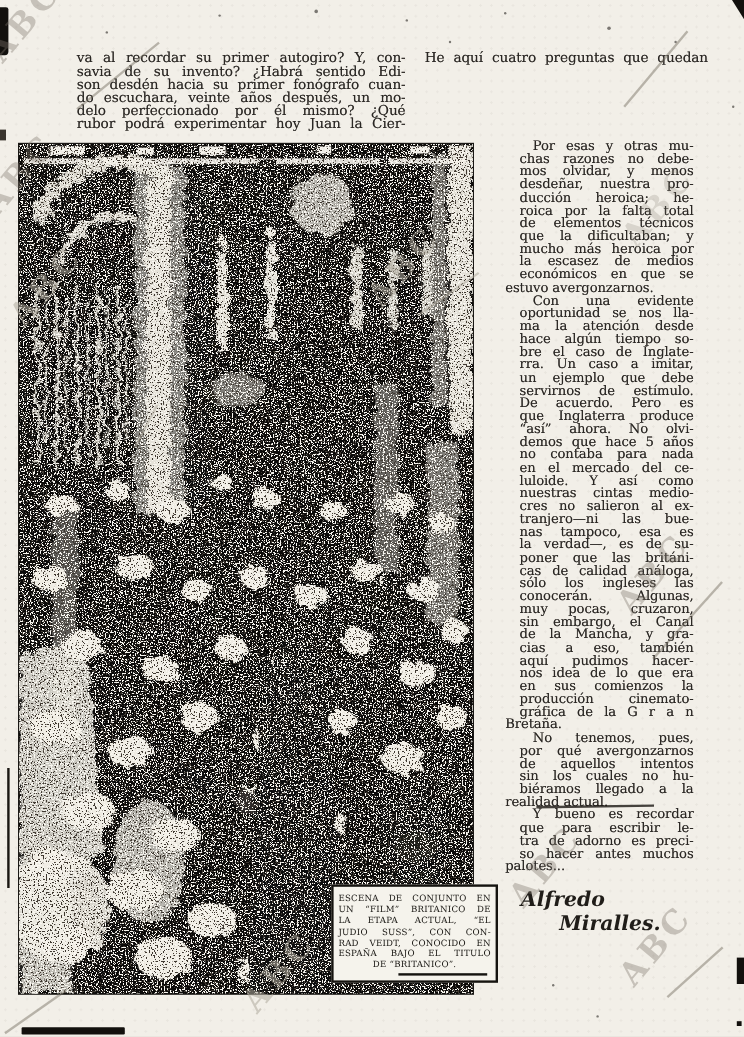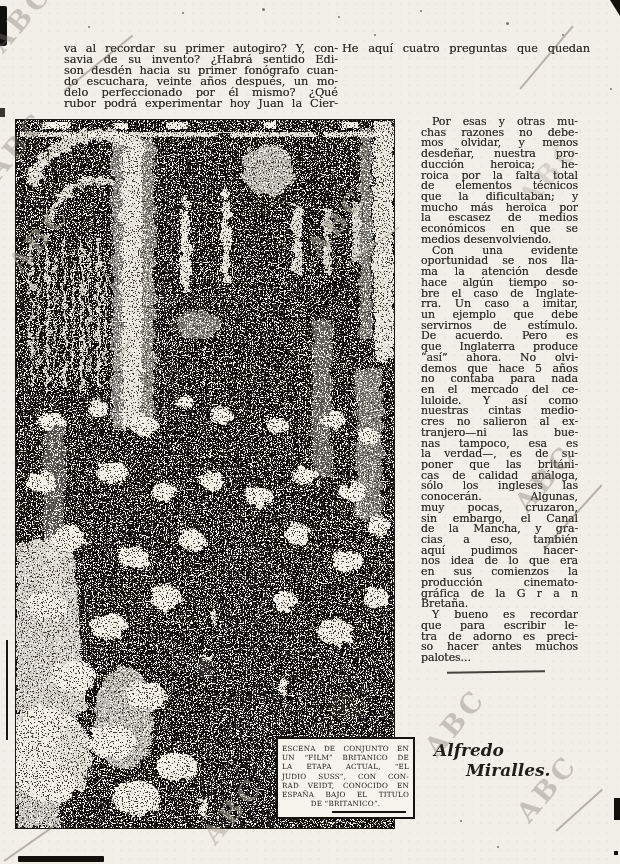--- a/index.html
+++ b/index.html
@@ -6,21 +6,21 @@
   body{background:#d8d5cd;font-family:"DejaVu Serif","Liberation Serif",serif;}
   #page{position:relative;width:620px;height:864px;margin:0 auto;overflow:hidden;
         background:#f2efe8;color:#262320;
         background-image:radial-gradient(rgba(70,60,45,0.05) 1px, transparent 1px);
         background-size:9px 9px;}
   
   .col{position:absolute;font-size:11.4px;line-height:11.1px;letter-spacing:-0.1px;
        color:#2a2724;text-shadow:0 0 .5px rgba(40,35,30,.55);}
   .para-body{white-space:pre-line;text-align:justify;text-align-last:justify;}
   .para-last{text-align:left;}
-  .indent .para-body{text-indent:11px;}
+  .indent .para-body{text-indent:11px;margin-left:12px;}
   #intro-left{left:64px;top:43px;width:274px;}
   #intro-right{left:331px;top:43px;width:259px;}
   #narrow-col{left:421px;top:117px;width:157px;font-size:11px;line-height:10.72px;}
   
   #photo{position:absolute;left:16px;top:120px;width:378px;height:708px;z-index:1;
          background:#0b0a09;box-shadow:0 0 0 1px #1a1815;}
   #photo svg{display:block;width:100%;height:100%;}
   
   #caption-box{position:absolute;left:276px;top:737px;width:139px;z-index:4;
       background:#f5f3ec;border:2px solid #15130f;padding:5px 4px 4px;
@@ -215,21 +215,21 @@
 chas razones no debe-
 mos olvidar, y menos
 desdeñar, nuestra pro-
 ducción heroica; he-
 roica por la falta total
 de elementos técnicos
 que la dificultaban; y
 mucho más heroica por
 la escasez de medios
 económicos en que se</div>
-      <div class="para-last">medios desenvolviendo.</div>
+      <div class="para-last">estuvo avergonzarnos.</div>
     </div>
     <div class="indent">
       <div class="para-body">Con una evidente
 oportunidad se nos lla-
 ma la atención desde
 hace algún tiempo so-
 bre el caso de Inglate-
 rra. Un caso a imitar,
 un ejemplo que debe
 servirnos de estímulo.
@@ -254,20 +254,28 @@
 de la Mancha, y gra-
 cias a eso, también
 aquí pudimos hacer-
 nos idea de lo que era
 en sus comienzos la
 producción cinemato-
 gráfica de la G r a n</div>
       <div class="para-last">Bretaña.</div>
     </div>
     <div class="indent">
+      <div class="para-body">No tenemos, pues,
+por qué avergonzarnos
+de aquellos intentos
+sin los cuales no hu-
+biéramos llegado a la</div>
+      <div class="para-last">realidad actual.</div>
+    </div>
+    <div class="indent">
       <div class="para-body">Y bueno es recordar
 que para escribir le-
 tra de adorno es preci-
 so hacer antes muchos</div>
       <div class="para-last">palotes...</div>
     </div>
   </div>
 
   <div id="signature">
     <div class="sig1">Alfredo</div>

